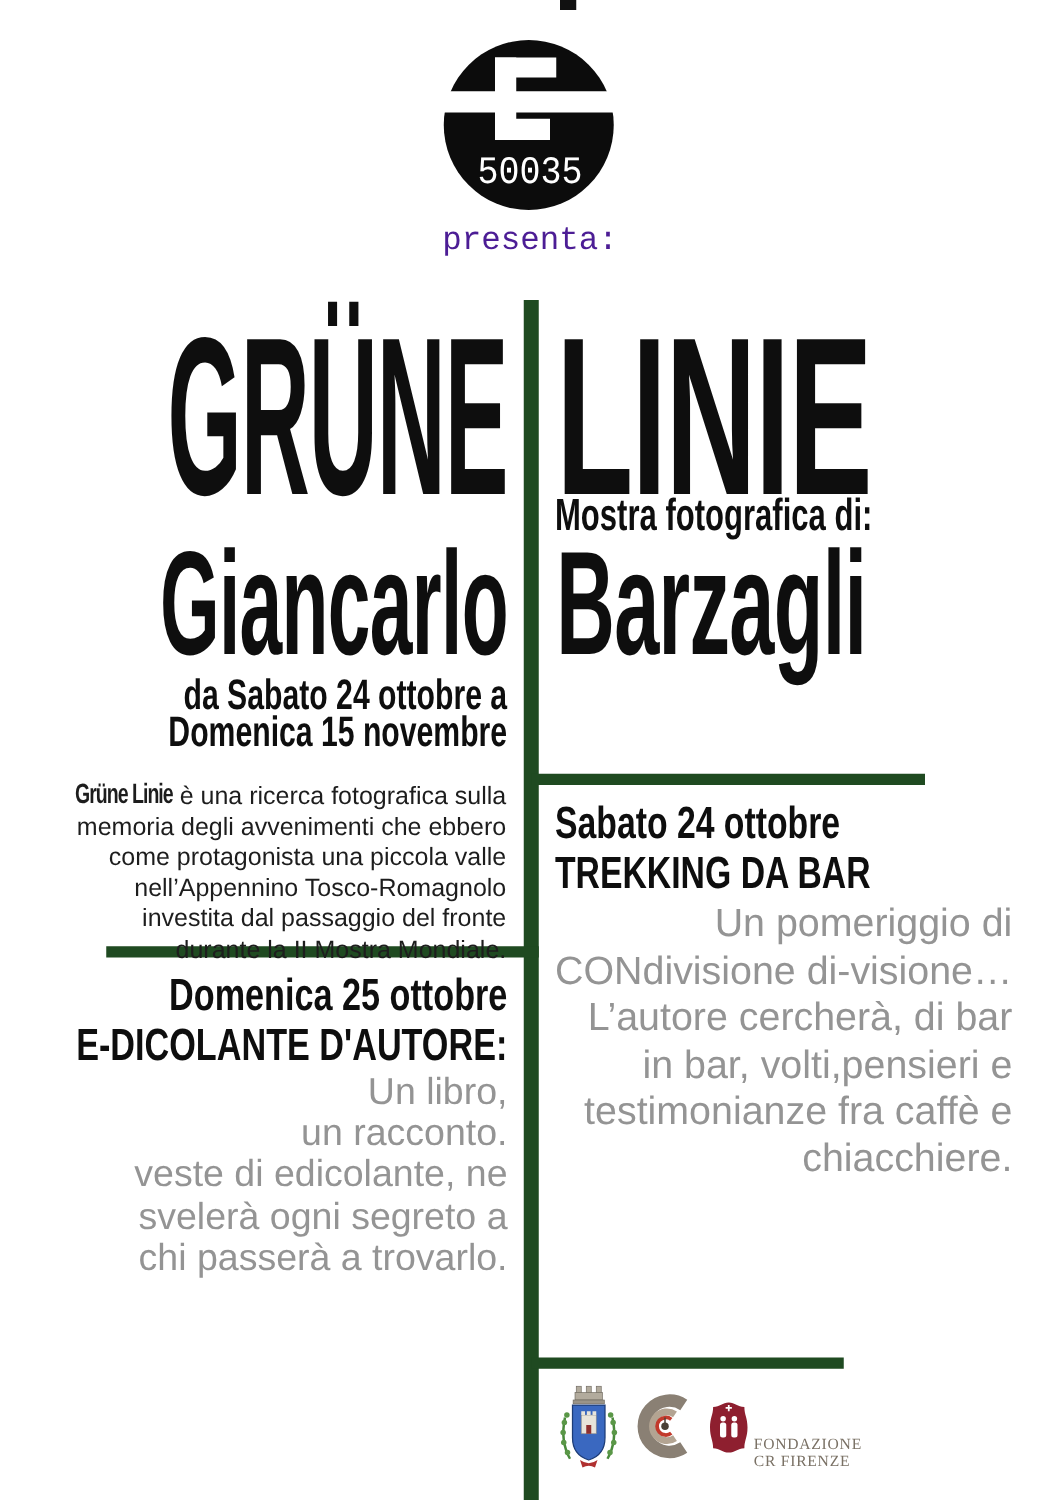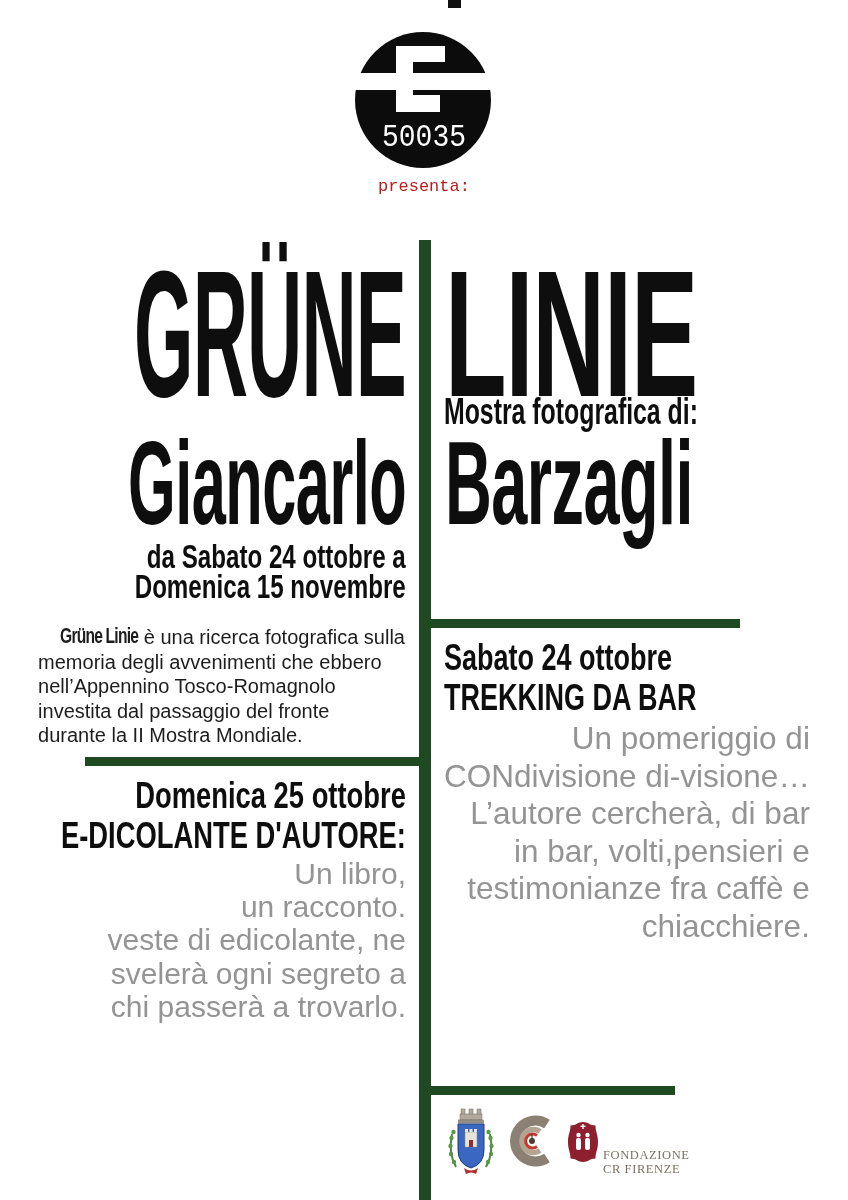--- a/index.html
+++ b/index.html
@@ -6,21 +6,21 @@
   .poster{position:relative;width:848px;height:1200px;background:#ffffff;overflow:hidden;
           font-family:"Liberation Sans",sans-serif;color:#121212;}
   .abs{position:absolute;}
 
   
   .crop-mark{left:448px;top:0;width:13px;height:8px;background:#111;}
 
   
   .logo-svg{left:353px;top:31px;}
   .presents{left:324px;top:177px;width:200px;text-align:center;
-            font-family:"Liberation Mono",monospace;font-size:17px;color:#b91c1c;}
+            font-family:"Liberation Mono",monospace;font-size:26px;color:#4c1d95;}
 
   
   .green{background:#1f4a21;}
   .vline{left:419px;top:240px;width:12px;height:960px;}
   .hbar-rt{left:425px;top:619px;width:315px;height:9px;}
   .hbar-l{left:85px;top:757px;width:346px;height:9px;}
   .hbar-rb{left:425px;top:1086px;width:250px;height:9px;}
 
   
   .big{font-weight:bold;white-space:nowrap;line-height:150px;font-size:180px;letter-spacing:-2px;color:#0e0e0e;}
@@ -30,21 +30,21 @@
   .subtitle{left:444px;top:391px;font-weight:bold;font-size:36px;white-space:nowrap;
             transform:scaleX(0.69);transform-origin:top left;color:#0e0e0e;}
 
   .name{font-weight:bold;white-space:nowrap;line-height:100px;font-size:118px;letter-spacing:-1px;color:#0e0e0e;}
   .name-first{right:442px;top:433px;transform:scaleX(0.52);transform-origin:top right;}
   .name-last{left:445px;top:433px;transform:scaleX(0.55);transform-origin:top left;}
 
   .date-block{right:442px;top:541px;font-weight:bold;font-size:34px;line-height:30px;
               text-align:right;white-space:nowrap;transform:scaleX(0.71);transform-origin:top right;color:#0e0e0e;}
 
-  .intro{right:443px;top:625px;font-size:20px;line-height:24.5px;text-align:left;
+  .intro{right:443px;top:625px;font-size:20px;line-height:24.5px;text-align:right;
          white-space:nowrap;color:#1d1d1d;}
   .intro .lead{font-weight:bold;letter-spacing:-1px;display:inline-block;
                transform:scale(0.78,1.12);transform-origin:bottom right;}
 
   .heading{font-weight:bold;font-size:36px;line-height:40px;white-space:nowrap;color:#0e0e0e;}
   .heading-left{right:442px;top:776px;text-align:right;transform:scaleX(0.76);transform-origin:top right;}
   .heading-right{left:444px;top:638px;text-align:left;transform:scaleX(0.75);transform-origin:top left;}
 
   .body-gray{color:#949494;white-space:nowrap;}
   .body-left{right:442px;top:857px;font-size:30px;line-height:33.2px;text-align:right;}
@@ -85,20 +85,21 @@
   <div class="abs name name-last">Barzagli</div>
 
   <div class="abs date-block">
     <div>da Sabato 24 ottobre a</div>
     <div>Domenica 15 novembre</div>
   </div>
 
   <div class="abs intro">
     <div><span class="lead">Grüne Linie</span><span> è una ricerca fotografica sulla</span></div>
     <div>memoria degli avvenimenti che ebbero</div>
+    <div>come protagonista una piccola valle</div>
     <div>nell’Appennino Tosco-Romagnolo</div>
     <div>investita dal passaggio del fronte</div>
     <div>durante la II Mostra Mondiale.</div>
   </div>
 
   <div class="abs heading heading-right">
     <div>Sabato 24 ottobre</div>
     <div>TREKKING DA BAR</div>
   </div>
   <div class="abs body-gray body-right">

